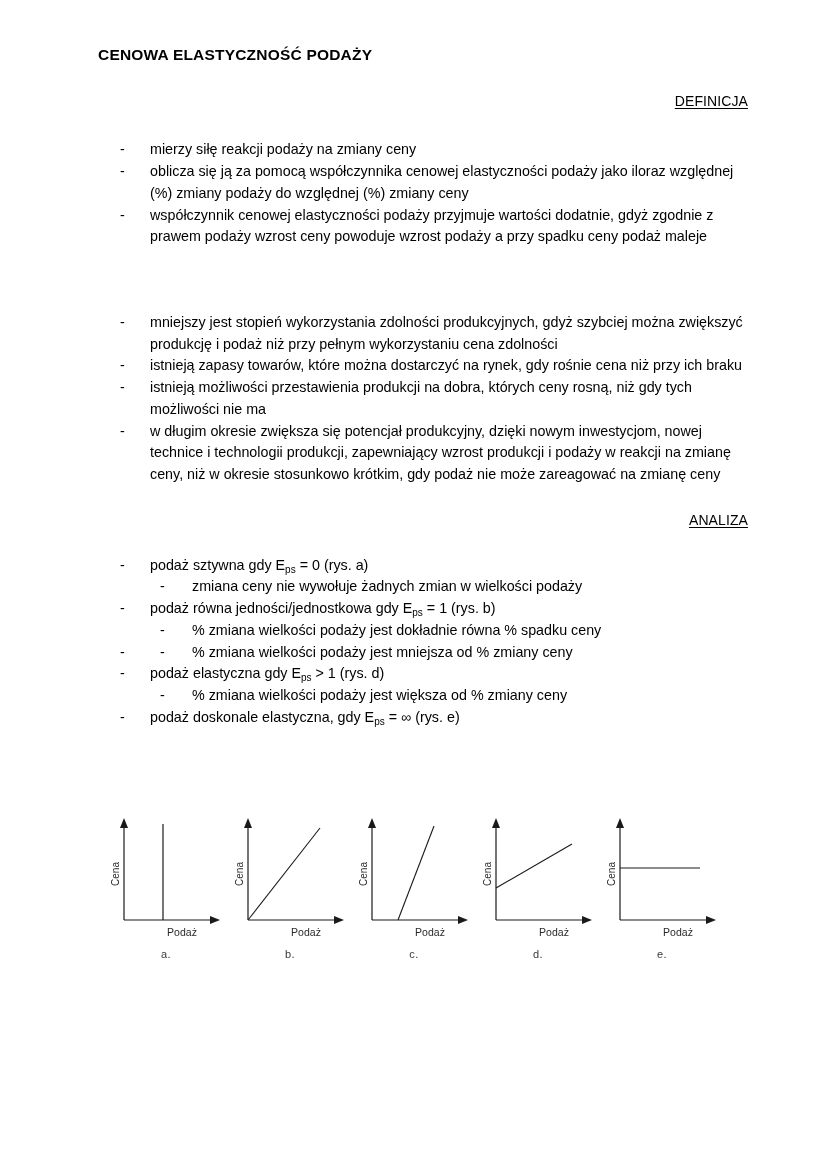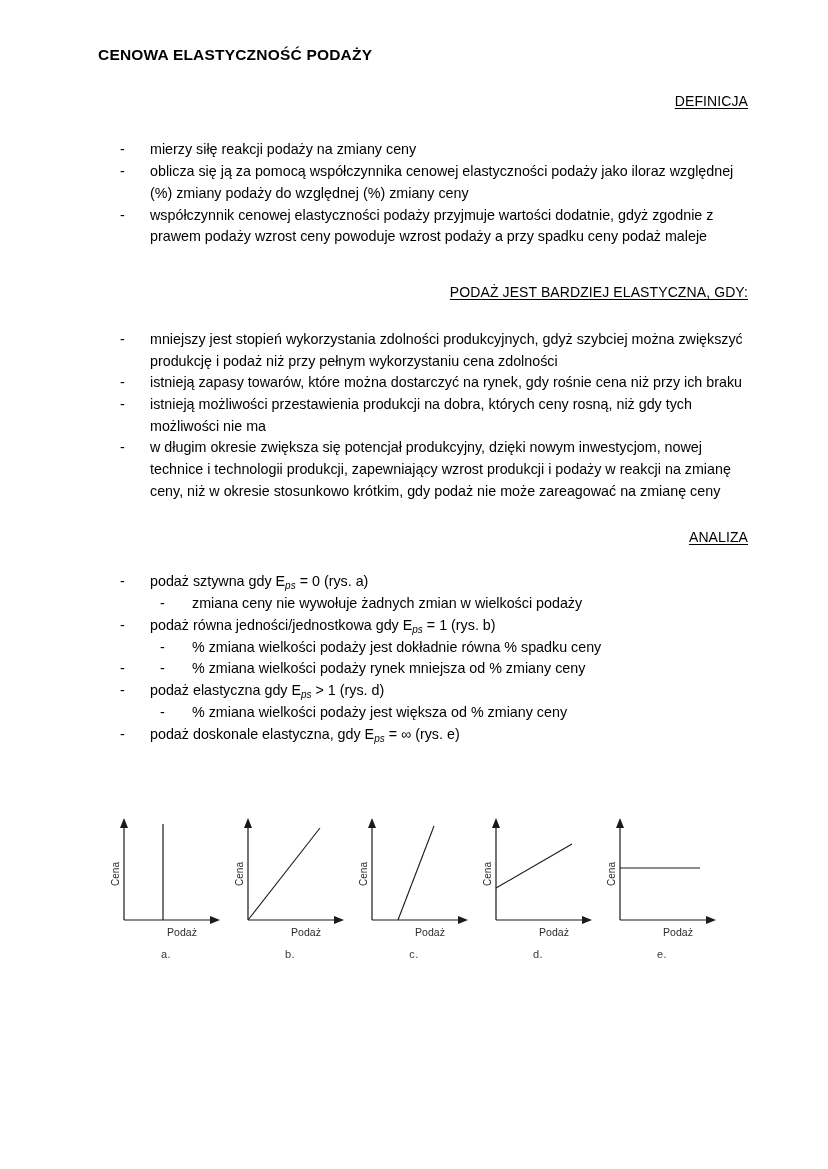--- a/index.html
+++ b/index.html
@@ -77,21 +77,20 @@
   .gap-a { height: 30px; }
   .gap-b { height: 36px; }
   .gap-c { height: 28px; }
   .gap-d { height: 26px; }
   .gap-e { height: 26px; }
 
   sub {
     font-size: 0.70em;
     vertical-align: -0.26em;
     letter-spacing: 0;
-    font-style: italic;
   }
 
   
   .charts {
     position: absolute;
     left: 108px;
     top: 812px;
     width: 620px;
     height: 160px;
   }
@@ -124,21 +123,20 @@
     <div class="section-head">DEFINICJA</div>
     <div class="gap-a"></div>
     <ul class="bullet-list">
       <li><span class="dash">-</span><span>mierzy siłę reakcji podaży na zmiany ceny</span></li>
       <li><span class="dash">-</span><span>oblicza się ją za pomocą współczynnika cenowej elastyczności podaży jako iloraz względnej (%) zmiany podaży do względnej (%) zmiany ceny</span></li>
       <li><span class="dash">-</span><span>współczynnik cenowej elastyczności podaży przyjmuje wartości dodatnie, gdyż zgodnie z prawem podaży wzrost ceny powoduje wzrost podaży a przy spadku ceny podaż maleje</span></li>
     </ul>
 
     <div class="gap-b"></div>
 
-    <div class="section-head">PODAŻ JEST BARDZIEJ ELASTYCZNA, GDY:</div>
     <div class="gap-c"></div>
     <ul class="bullet-list">
       <li><span class="dash">-</span><span>mniejszy jest stopień wykorzystania zdolności produkcyjnych, gdyż szybciej można zwiększyć produkcję i podaż niż przy pełnym wykorzystaniu cena zdolności</span></li>
       <li><span class="dash">-</span><span>istnieją zapasy towarów, które można dostarczyć na rynek, gdy rośnie cena niż przy ich braku</span></li>
       <li><span class="dash">-</span><span>istnieją możliwości przestawienia produkcji na dobra, których ceny rosną, niż gdy tych możliwości nie ma</span></li>
       <li><span class="dash">-</span><span>w długim okresie zwiększa się potencjał produkcyjny, dzięki nowym inwestycjom, nowej technice i technologii produkcji, zapewniający wzrost produkcji i podaży w reakcji na zmianę ceny, niż w okresie stosunkowo krótkim, gdy podaż nie może zareagować na zmianę ceny</span></li>
     </ul>
 
     <div class="gap-d"></div>
 
@@ -164,21 +162,21 @@
     <ul class="bullet-list sub">
       <li><span class="dash">-</span><span>% zmiana wielkości podaży jest dokładnie równa % spadku ceny</span></li>
     </ul>
 
     <ul class="bullet-list">
       <li>
         <span class="dash">-</span>
       </li>
     </ul>
     <ul class="bullet-list sub">
-      <li><span class="dash">-</span><span>% zmiana wielkości podaży rynek mniejsza od % zmiany ceny</span></li>
+      <li><span class="dash">-</span><span>% zmiana wielkości podaży jest mniejsza od % zmiany ceny</span></li>
     </ul>
 
     <ul class="bullet-list">
       <li>
         <span class="dash">-</span>
         <span><span>podaż elastyczna gdy E</span><sub>ps</sub><span>  &gt; 1 (rys. d)</span></span>
       </li>
     </ul>
     <ul class="bullet-list sub">
       <li><span class="dash">-</span><span>% zmiana wielkości podaży jest większa od % zmiany ceny</span></li>

